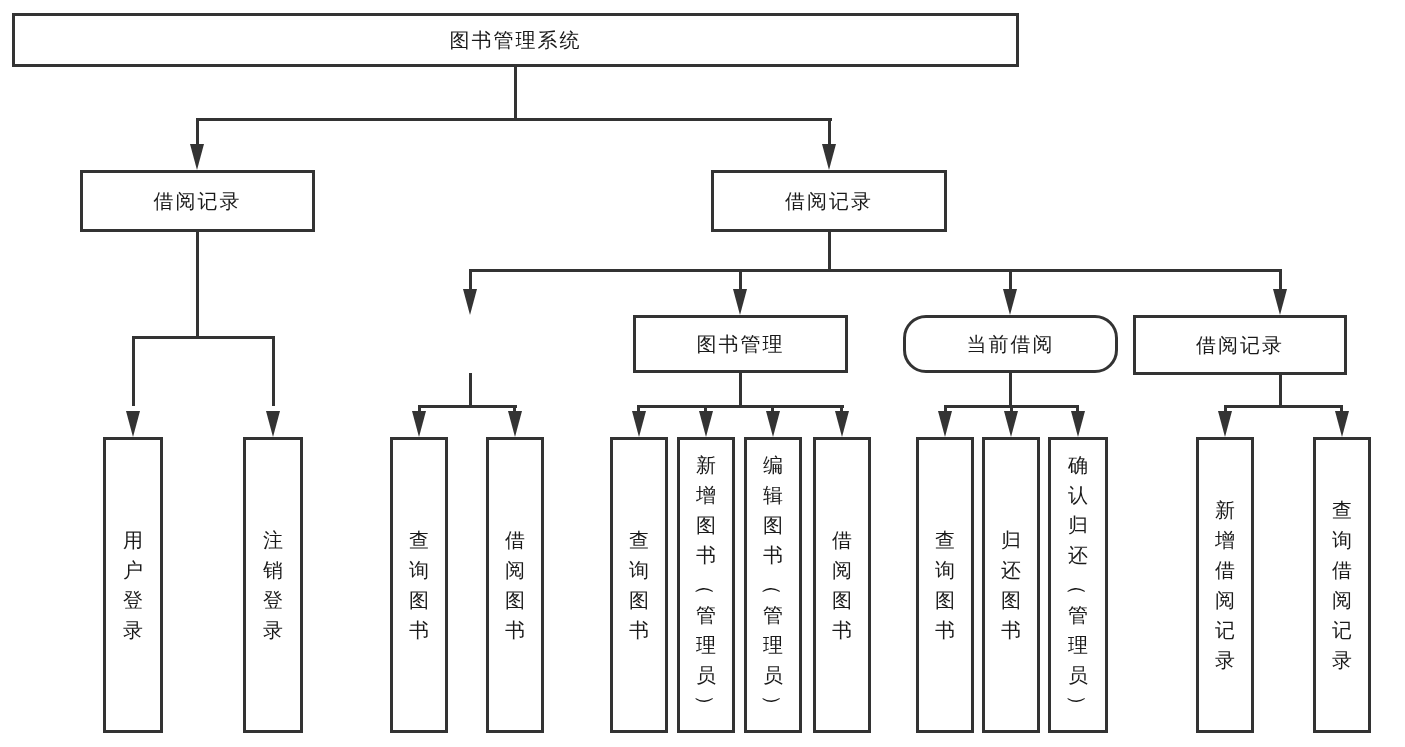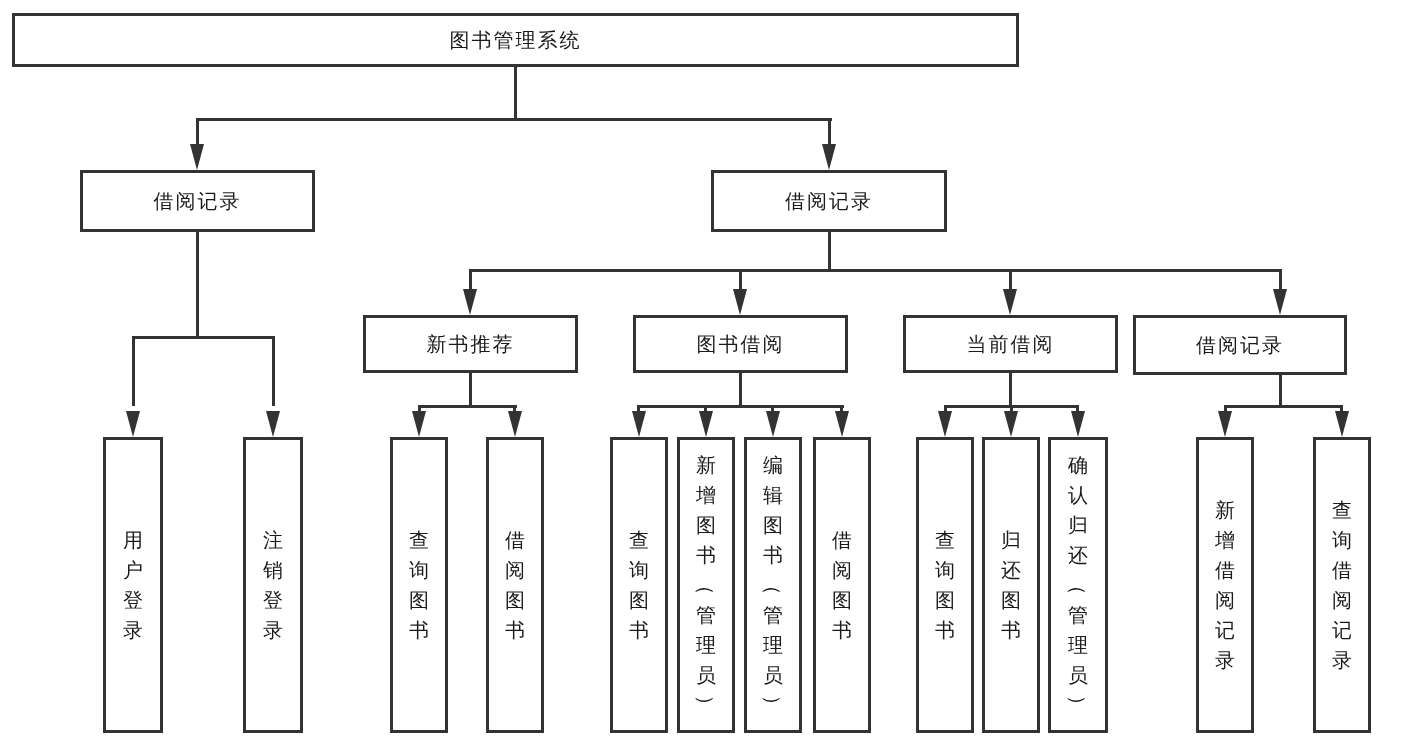--- a/index.html
+++ b/index.html
@@ -81,27 +81,24 @@
   <div class="hline" style="left:469px;top:269px;width:813px;height:3px;"></div>
   <div class="vline" style="left:469px;top:269px;width:3px;height:22px;"></div>
   <div class="vline" style="left:739px;top:269px;width:3px;height:22px;"></div>
   <div class="vline" style="left:1009px;top:269px;width:3px;height:22px;"></div>
   <div class="vline" style="left:1279px;top:269px;width:3px;height:22px;"></div>
   <div class="arrow" style="left:463px;top:289px;"></div>
   <div class="arrow" style="left:733px;top:289px;"></div>
   <div class="arrow" style="left:1003px;top:289px;"></div>
   <div class="arrow" style="left:1273px;top:289px;"></div>
 
-  <div class="box" style="left:363px;top:315px;width:215px;height:58px;">
-    <span>新书推荐</span>
-  </div>
   <div class="box" style="left:633px;top:315px;width:215px;height:58px;">
-    <span>图书借阅</span>
-  </div>
-  <div class="box" style="left:903px;top:315px;width:215px;height:58px;">
+    <span>图书管理</span>
+  </div>
+  <div class="box" style="left:903px;top:315px;width:215px;height:58px;border-radius:23px;">
     <span>当前借阅</span>
   </div>
   <div class="box" style="left:1133px;top:315px;width:214px;height:60px;">
     <span>借阅记录</span>
   </div>
 
   <div class="vline" style="left:469px;top:373px;width:3px;height:34px;"></div>
   <div class="hline" style="left:418px;top:405px;width:99px;height:3px;"></div>
   <div class="vline" style="left:418px;top:405px;width:3px;height:8px;"></div>
   <div class="vline" style="left:513px;top:405px;width:3px;height:8px;"></div>

